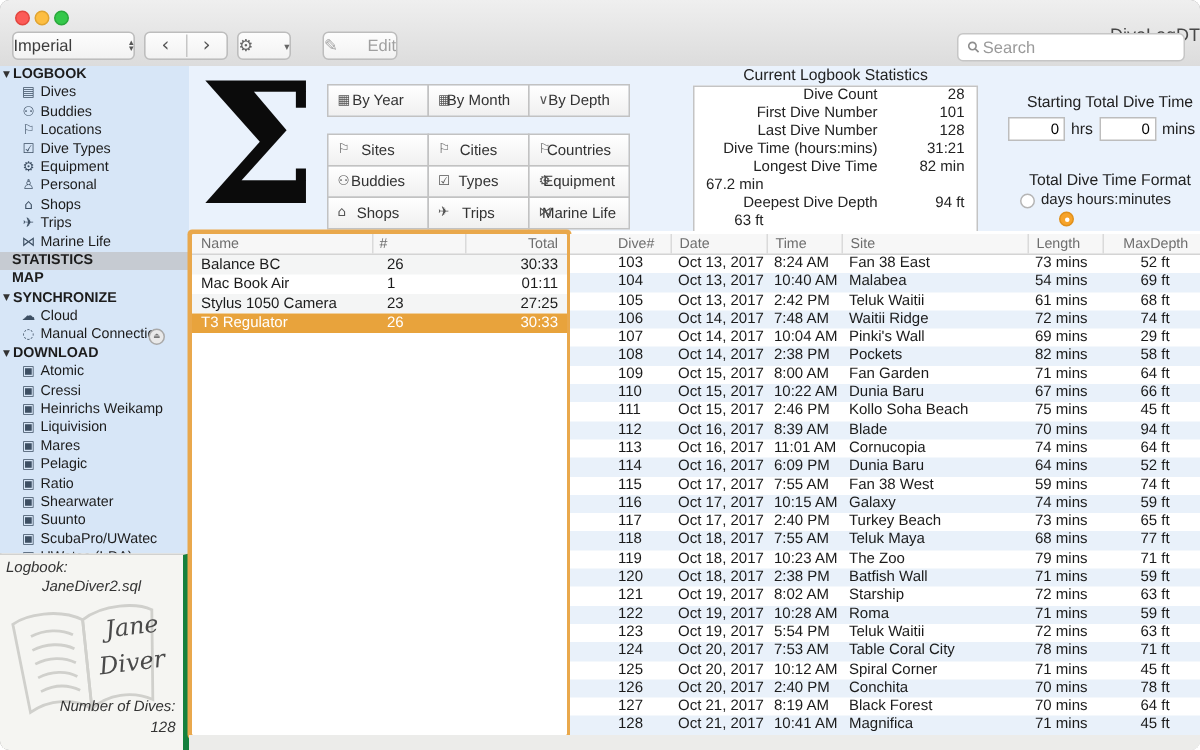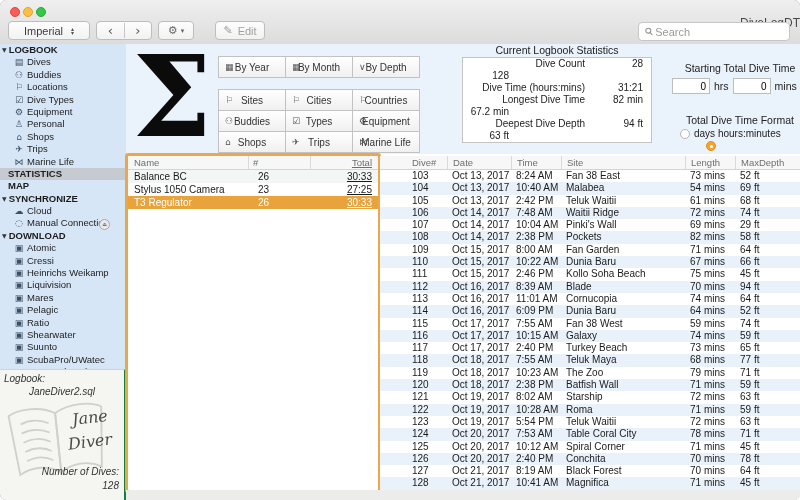--- a/index.html
+++ b/index.html
@@ -9,21 +9,21 @@
   
   .chrome{position:absolute;left:0;top:0;right:0;height:44px;
     background:linear-gradient(#efefef,#dcdcdc);border-bottom:1px solid #a9a9a9;}
   .win-title{position:absolute;left:0;right:0;top:16px;text-align:right;font-size:12px;color:#474747;}
   .light{position:absolute;top:7px;width:8px;height:8px;border-radius:50%;}
   .light.red{left:10px;background:#fc5b57;border:1px solid #e2463f;}
   .light.yellow{left:23px;background:#fdbe41;border:1px solid #e0a431;}
   .light.green{left:36px;background:#34c84a;border:1px solid #2aa83c;}
   .tb-btn{position:absolute;top:21px;height:19px;background:linear-gradient(#fdfdfd,#f2f2f2);
     border:1px solid #bdbdbd;border-radius:4px;box-sizing:border-box;display:flex;align-items:center;
-    justify-content:center;font-size:11px;color:#3c3c3c;}
+    justify-content:space-between;font-size:11px;color:#3c3c3c;}
   .popup{left:8px;width:82px;}
   .stepper{display:flex;flex-direction:column;line-height:4px;font-size:6px;color:#555;
     margin-left:8px;font-family:"DejaVu Sans",sans-serif;}
   .seg{left:96px;width:56px;padding:0;}
   .seg span{flex:1;text-align:center;font-size:13px;color:#555;font-family:"DejaVu Sans",sans-serif;}
   .seg span:first-child{border-right:1px solid #c6c6c6;}
   .gearbtn{left:158px;width:36px;gap:3px;font-family:"DejaVu Sans",sans-serif;color:#666;}
   .editbtn{left:215px;width:50px;color:#9f9f9f;gap:5px;}
   .editbtn .ic{font-family:"DejaVu Sans",sans-serif;color:#9f9f9f;}
   .search{position:absolute;top:22px;right:10px;width:138px;height:17px;background:#fff;
@@ -41,21 +41,21 @@
   .sb-row .tri{display:none;font-size:6px;margin-right:2px;color:#333;font-family:"DejaVu Sans",sans-serif;}
   .sb-row.group .tri{display:inline;}
   .sb-row .icon-slot{width:12px;font-size:9px;color:#3d4f63;text-align:center;margin-right:2px;
     font-family:"DejaVu Sans",sans-serif;}
   .sb-row .badge{display:none;position:absolute;right:16px;top:2px;width:9px;height:9px;border-radius:50%;
     background:#e9e9e9;border:1px solid #a9a9a9;font-size:5px;line-height:9px;text-align:center;color:#777;
     font-family:"DejaVu Sans",sans-serif;}
   .sb-row.has-badge .badge{display:block;}
   
   .logpanel{position:absolute;left:0;top:369px;width:126px;height:131px;background:#f5f5f2;
-    border-top:1px solid #d2d2d0;border-right:2px solid #15803d;box-sizing:border-box;font-style:italic;color:#333;}
+    border-top:1px solid #d2d2d0;border-right:4px solid #15803d;box-sizing:border-box;font-style:italic;color:#333;}
   .lp-label{position:absolute;left:4px;top:3px;font-size:10px;}
   .lp-file{position:absolute;left:0;right:0;top:16px;text-align:center;font-size:10px;}
   .lp-book{position:absolute;left:2px;top:30px;opacity:.8;}
   .lp-sign{position:absolute;font-family:"DejaVu Serif",serif;font-style:italic;color:#4a4a4a;
     transform:rotate(-7deg);font-size:16px;}
   .lp-sign.l1{right:16px;top:38px;}
   .lp-sign.l2{right:12px;top:62px;}
   .lp-ndl{position:absolute;right:5px;top:96px;font-size:10px;}
   .lp-ndc{position:absolute;right:5px;top:110px;font-size:10px;}
   
@@ -91,31 +91,31 @@
   .tables-bg{position:absolute;left:126px;top:154px;right:0;bottom:0;background:#fff;}
   .bottom-strip{position:absolute;left:126px;top:490px;right:0;height:10px;background:#ececea;}
   .thead{display:flex;height:14px;line-height:14px;background:#f7f7f7;border-bottom:1px solid #d4d4d4;
     font-size:9.5px;color:#6e6e6e;box-sizing:border-box;}
   .thead>div{box-sizing:border-box;}
   .thead>div + div{border-left:1px solid #dadada;}
   .equip-wrap{position:absolute;left:128px;top:156px;width:250px;height:334px;background:#fff;
     box-shadow:0 0 0 3px #e9a84c;border-radius:1px;overflow:hidden;}
   .eq-name{width:120px;padding-left:6px;}
   .eq-count{width:62px;padding-left:4px;}
-  .eq-total{flex:1;text-align:right;padding-right:6px;text-decoration:underline;}
+  .eq-total{flex:1;text-align:right;padding-right:6px;}
   .eq-row{display:flex;height:13px;line-height:13px;font-size:10px;color:#1b1b1b;}
   .eq-row:nth-child(even){background:#f4f5f5;}
   .eq-row.selected{background:#e8a33c;color:#fff;}
   .dive-wrap{position:absolute;left:380px;top:156px;right:0;height:334px;background:#fff;overflow:hidden;}
   .dc-num{width:39px;padding-left:4px;margin-left:28px;}
   .dc-date{width:64px;padding-left:5px;}
   .dc-time{width:50px;padding-left:5px;}
   .dc-site{width:124px;padding-left:5px;}
   .dc-len{width:50px;padding-left:5px;}
-  .dc-depth{flex:1;padding-left:5px;}
+  .dc-depth{flex:1;padding-left:5px;text-align:center;}
   .dive-row{display:flex;height:12.31px;line-height:12.31px;font-size:10px;color:#1b1b1b;}
   .dive-row:nth-child(odd){background:#e9f1fa;}
   .dive-row>div{overflow:hidden;white-space:nowrap;box-sizing:border-box;}
 </style>
 </head>
 <body>
 
 <div class="window">
 
   <div class="chrome">
@@ -387,20 +387,25 @@
         </div>
     </div>
 
     <div class="stats-title">Current Logbook Statistics</div>
     <div class="stats">
       <div class="st-row">
           <span class="st-label">Dive Count</span>
           <span class="st-value">28</span>
         </div>
         <div class="st-row">
+          <span class="st-label">First Dive Number</span>
+          <span class="st-value">101</span>
+        </div>
+        <div class="st-row">
+          <span class="st-label">Last Dive Number</span>
           <span class="st-value">128</span>
         </div>
         <div class="st-row">
           <span class="st-label">Dive Time (hours:mins)</span>
           <span class="st-value">31:21</span>
         </div>
         <div class="st-row">
           <span class="st-label">Longest Dive Time</span>
           <span class="st-value">82 min</span>
         </div>
@@ -442,20 +447,25 @@
   <div class="equip-wrap">
     <div class="thead">
       <div class="eq-name">Name</div>
       <div class="eq-count">#</div>
       <div class="eq-total">Total</div>
     </div>
     <div class="eq-row">
         <div class="eq-name">Balance BC</div>
         <div class="eq-count">26</div>
         <div class="eq-total">30:33</div>
+      </div>
+      <div class="eq-row">
+        <div class="eq-name">Mac Book Air</div>
+        <div class="eq-count">1</div>
+        <div class="eq-total">01:11</div>
       </div>
       <div class="eq-row">
         <div class="eq-name">Stylus 1050 Camera</div>
         <div class="eq-count">23</div>
         <div class="eq-total">27:25</div>
       </div>
       <div class="eq-row selected">
         <div class="eq-name">T3 Regulator</div>
         <div class="eq-count">26</div>
         <div class="eq-total">30:33</div>

